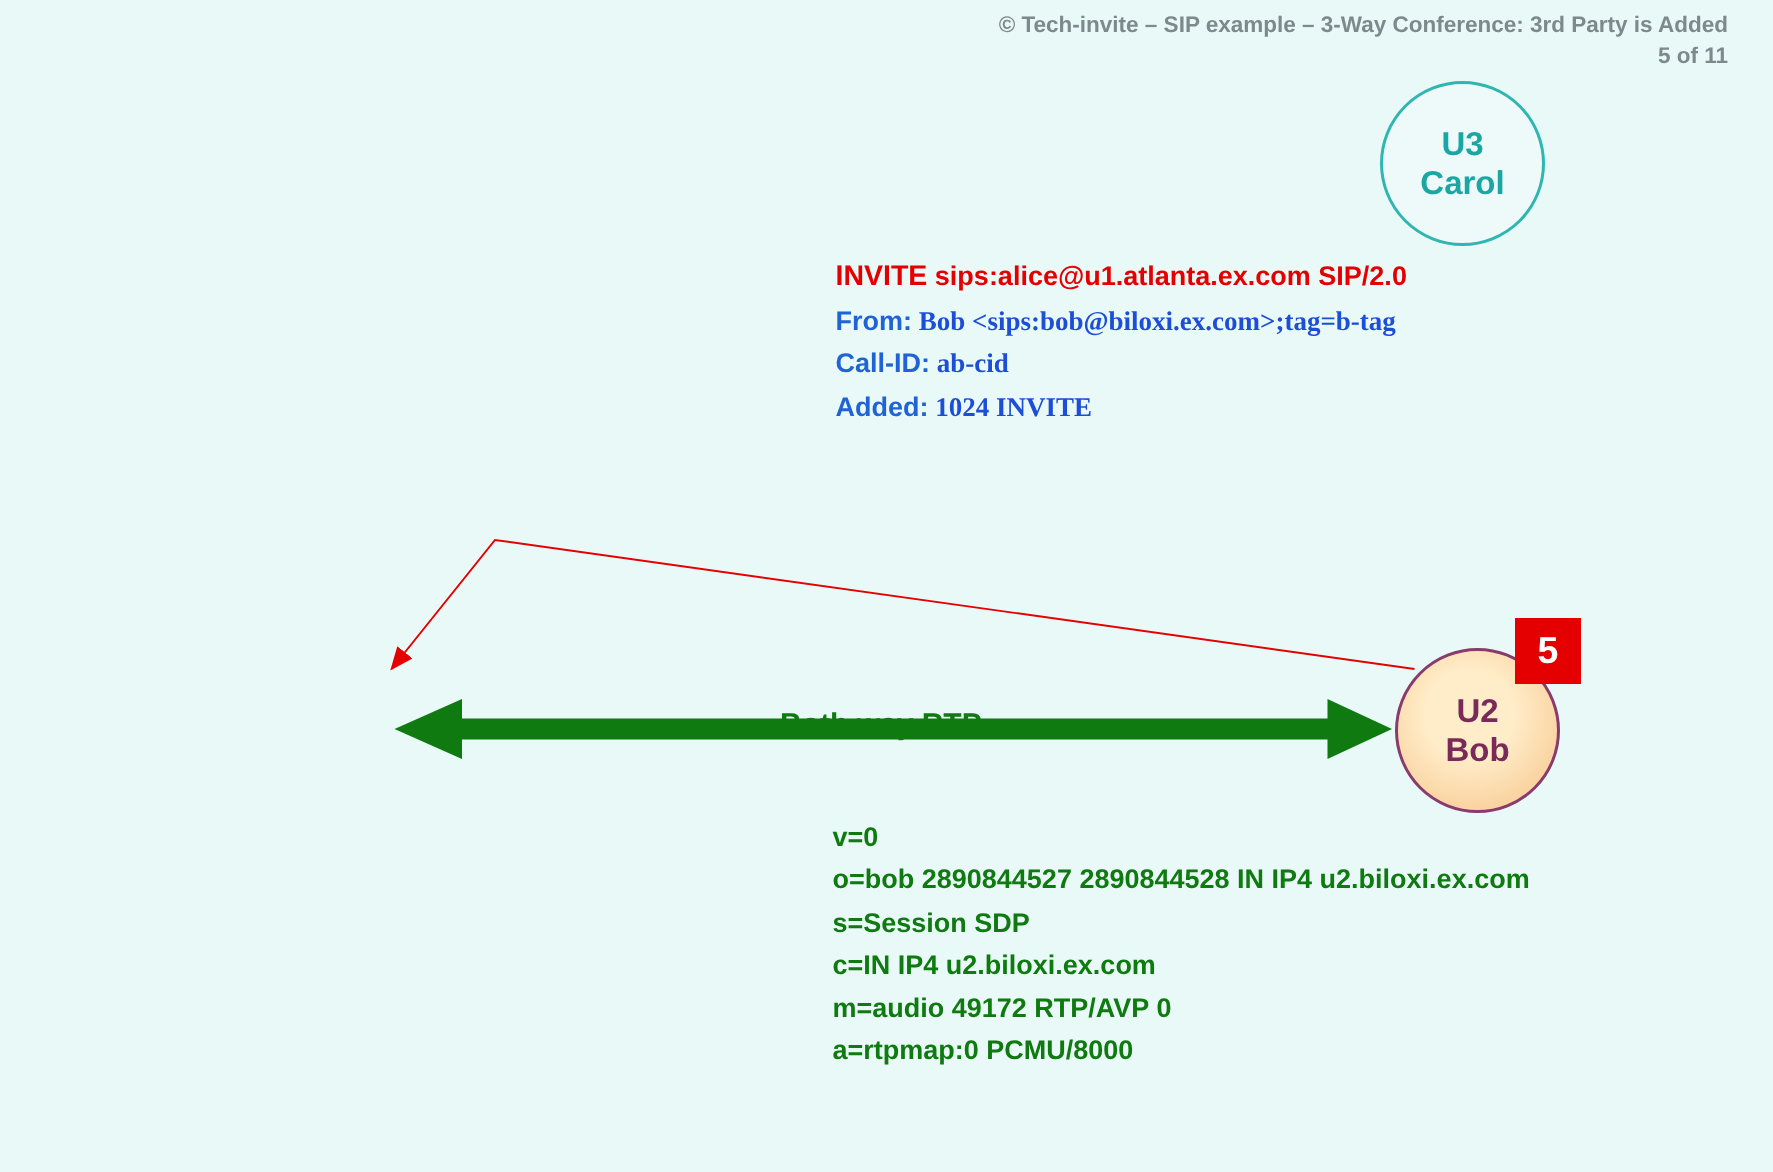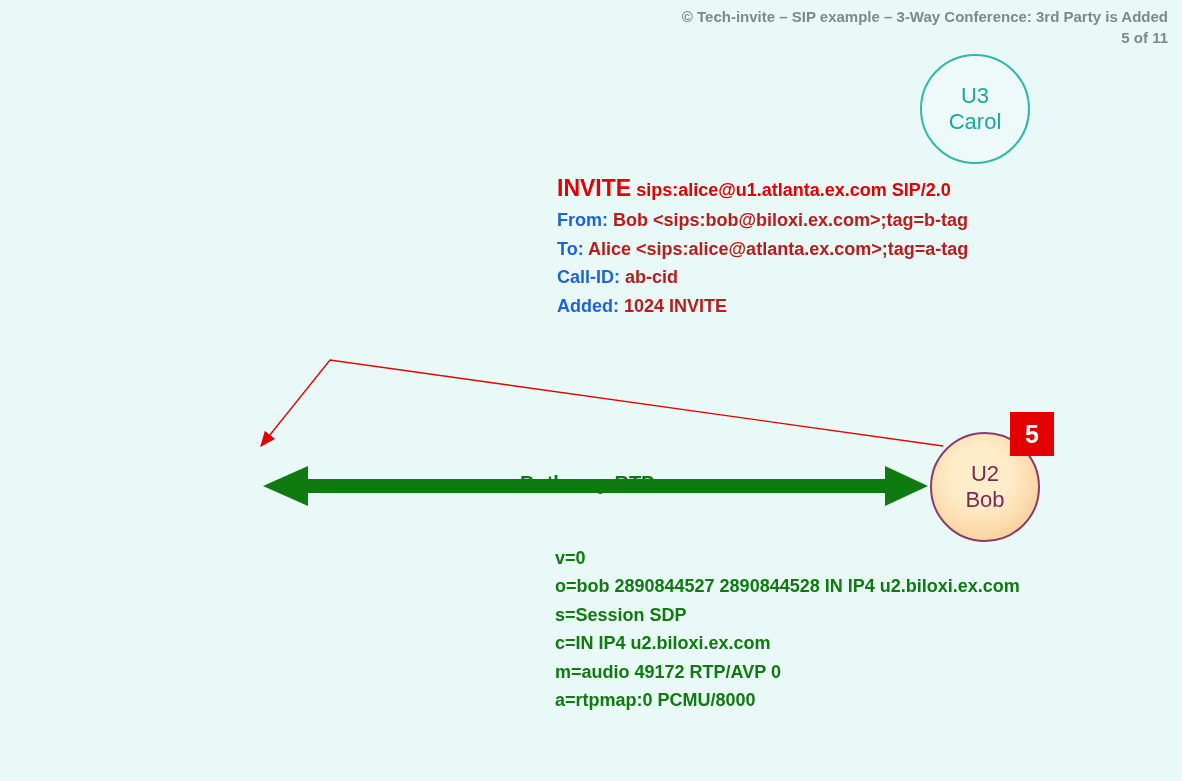--- a/index.html
+++ b/index.html
@@ -12,38 +12,38 @@
     overflow: hidden;
   }
   .canvas {
     position: relative;
     width: 1182px;
     height: 781px;
   }
   .header {
     position: absolute;
     top: 6px;
-    right: 14px;
+    right: 30px;
     text-align: right;
     color: #7d8a8b;
     font-size: 15px;
     font-weight: bold;
     line-height: 1.4;
   }
   .header .pg {
     display: block;
   }
   .node {
     position: absolute;
     border-radius: 50%;
     display: flex;
     align-items: center;
     justify-content: center;
     text-align: center;
-    font-weight: normal;
+    font-weight: bold;
     line-height: 1.2;
   }
   .node-u3 {
     left: 920px;
     top: 54px;
     width: 106px;
     height: 106px;
     border: 2px solid #2fb6b0;
     background: #eefafa;
     color: #1aa6a3;
@@ -88,24 +88,24 @@
     left: 557px;
     top: 170px;
     font-size: 18px;
     font-weight: bold;
     line-height: 1.58;
   }
   .sip-request {
     color: #e40000;
   }
   .sip-method {
-    font-size: 23px;
+    font-size: 19px;
   }
   .sip-line .k { color: #1f63d6; text-align: right; }
-  .sip-line .v { color: #b91c1c; }
+  .sip-line .v { color: #1d4ed8; font-family: Liberation Serif, serif; }
   .rtp-label {
     position: absolute;
     left: 520px;
     top: 472px;
     font-size: 20px;
     font-weight: bold;
     color: #0f7a10;
   }
   .sdp-block {
     position: absolute;
@@ -153,21 +153,20 @@
   <div class="step-badge">
     <span>5</span>
   </div>
 
   <div class="sip-block">
     <div class="sip-request">
       <span class="sip-method">INVITE</span><span> sips:alice@u1.atlanta.ex.com SIP/2.0</span>
     </div>
     <div id="sip-headers">
         <div class="sip-line"><span class="k">From:</span><span class="v"> Bob &lt;sips:bob@biloxi.ex.com&gt;;tag=b-tag</span></div>
-        <div class="sip-line"><span class="k">To:</span><span class="v"> Alice &lt;sips:alice@atlanta.ex.com&gt;;tag=a-tag</span></div>
         <div class="sip-line"><span class="k">Call-ID:</span><span class="v"> ab-cid</span></div>
         <div class="sip-line"><span class="k">Added:</span><span class="v"> 1024 INVITE</span></div>
       </div>
   </div>
 
   <div class="rtp-label">Both way RTP</div>
 
   <div class="sdp-block" id="sdp-block">
       <div>v=0</div>
       <div>o=bob  2890844527  2890844528  IN  IP4  u2.biloxi.ex.com</div>

